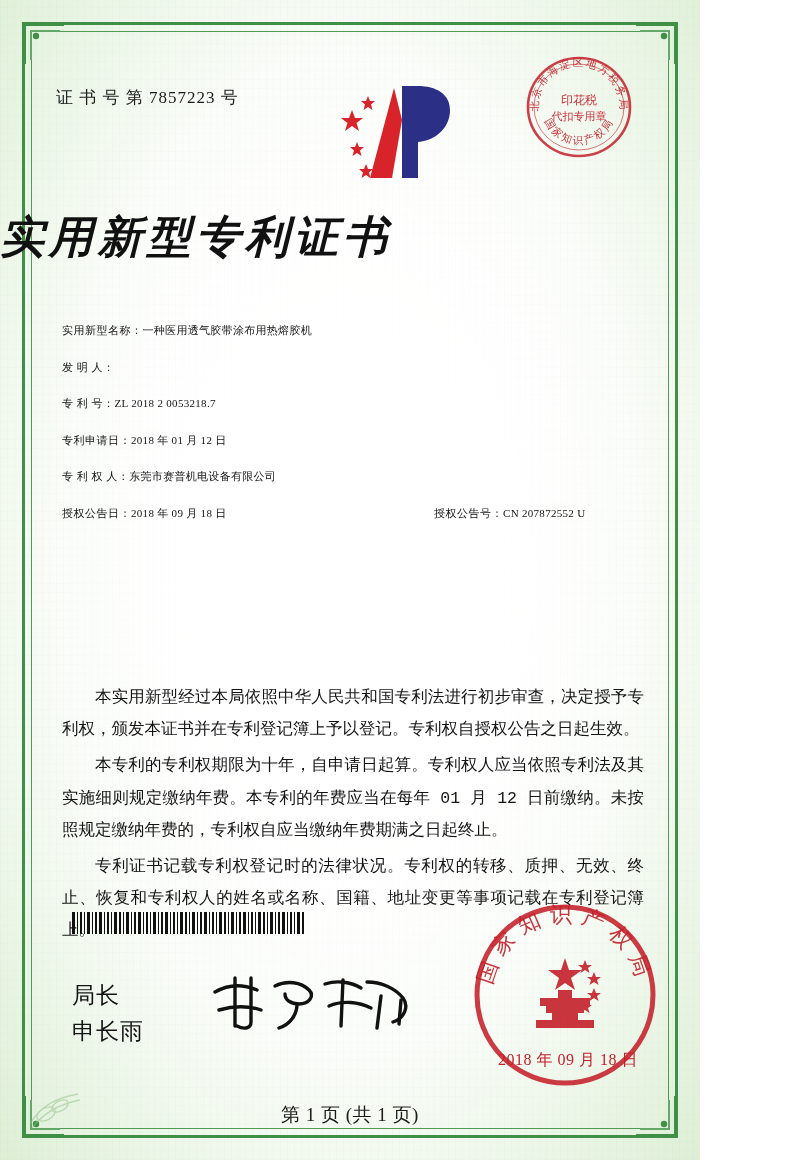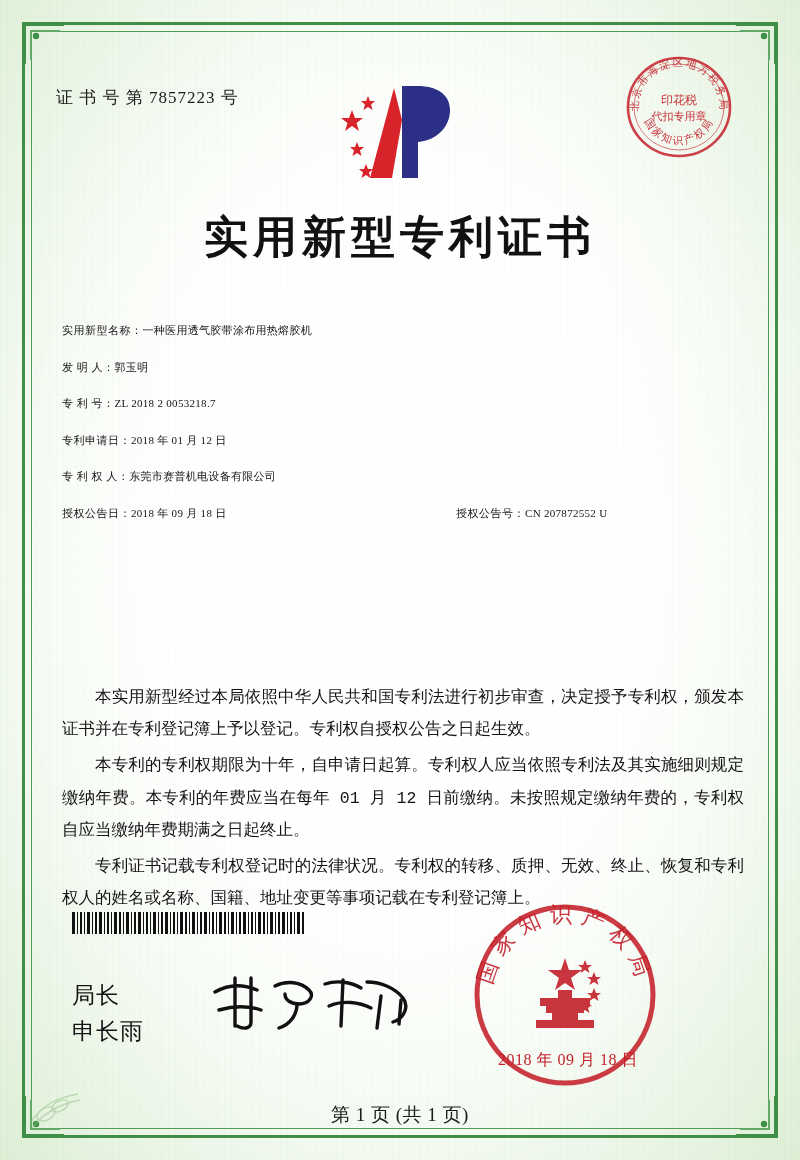--- a/index.html
+++ b/index.html
@@ -5,21 +5,21 @@
   html, body {
     margin: 0;
     padding: 0;
     background: #ffffff;
   }
   body {
     font-family: "Liberation Serif", "DejaVu Serif", serif;
   }
   .page {
     position: relative;
-    width: 800px;
+    width: 700px;
     height: 1160px;
     overflow: hidden;
     background:
       radial-gradient(ellipse at 50% 45%, #ffffff 0%, #fbfdfa 45%, #eef7ea 78%, #e4f1dd 100%);
   }
   
   .guilloche {
     position: absolute;
     inset: 0;
     background-image:
@@ -80,26 +80,27 @@
     right: 62px;
     top: 48px;
     width: 118px;
     height: 118px;
   }
 
   .title {
     position: absolute;
     left: 0; right: 0;
     top: 208px;
-    text-align: center;
+    text-align: left;
     font-size: 44px;
     font-weight: bold;
     letter-spacing: 5px;
     color: #111111;
     font-family: "DejaVu Serif", "Liberation Serif", serif;
+    font-style: italic;
   }
 
   .fields {
     position: absolute;
     left: 62px;
     right: 52px;
     top: 322px;
     font-size: 11px;
     color: #141414;
   }
@@ -115,21 +116,21 @@
     letter-spacing: 0.5px;
   }
   .field-value {
     flex: 1 1 auto;
     letter-spacing: 0.3px;
   }
   .field-row.split {
     justify-content: flex-start;
   }
   .split-left { width: 372px; display: flex; justify-content: center; }
-  .split-right { display: flex; margin-left: 22px; }
+  .split-right { display: flex; }
 
   .body-text {
     position: absolute;
     left: 62px;
     right: 56px;
     top: 682px;
     font-size: 16.5px;
     line-height: 1.95;
     color: #141414;
     text-align: justify;
@@ -285,21 +286,20 @@
 
   <div class="title">实用新型专利证书</div>
 
   <div class="fields">
     <div class="field-row">
       <span class="field-label">实用新型名称：</span>
       <span class="field-value">一种医用透气胶带涂布用热熔胶机</span>
     </div>
     <div class="field-row">
       <span class="field-label">发 明 人：</span>
-      <span class="field-value">郭玉明</span>
     </div>
     <div class="field-row">
       <span class="field-label">专 利 号：</span>
       <span class="field-value">ZL 2018 2 0053218.7</span>
     </div>
     <div class="field-row">
       <span class="field-label">专利申请日：</span>
       <span class="field-value">2018 年 01 月 12 日</span>
     </div>
     <div class="field-row">

